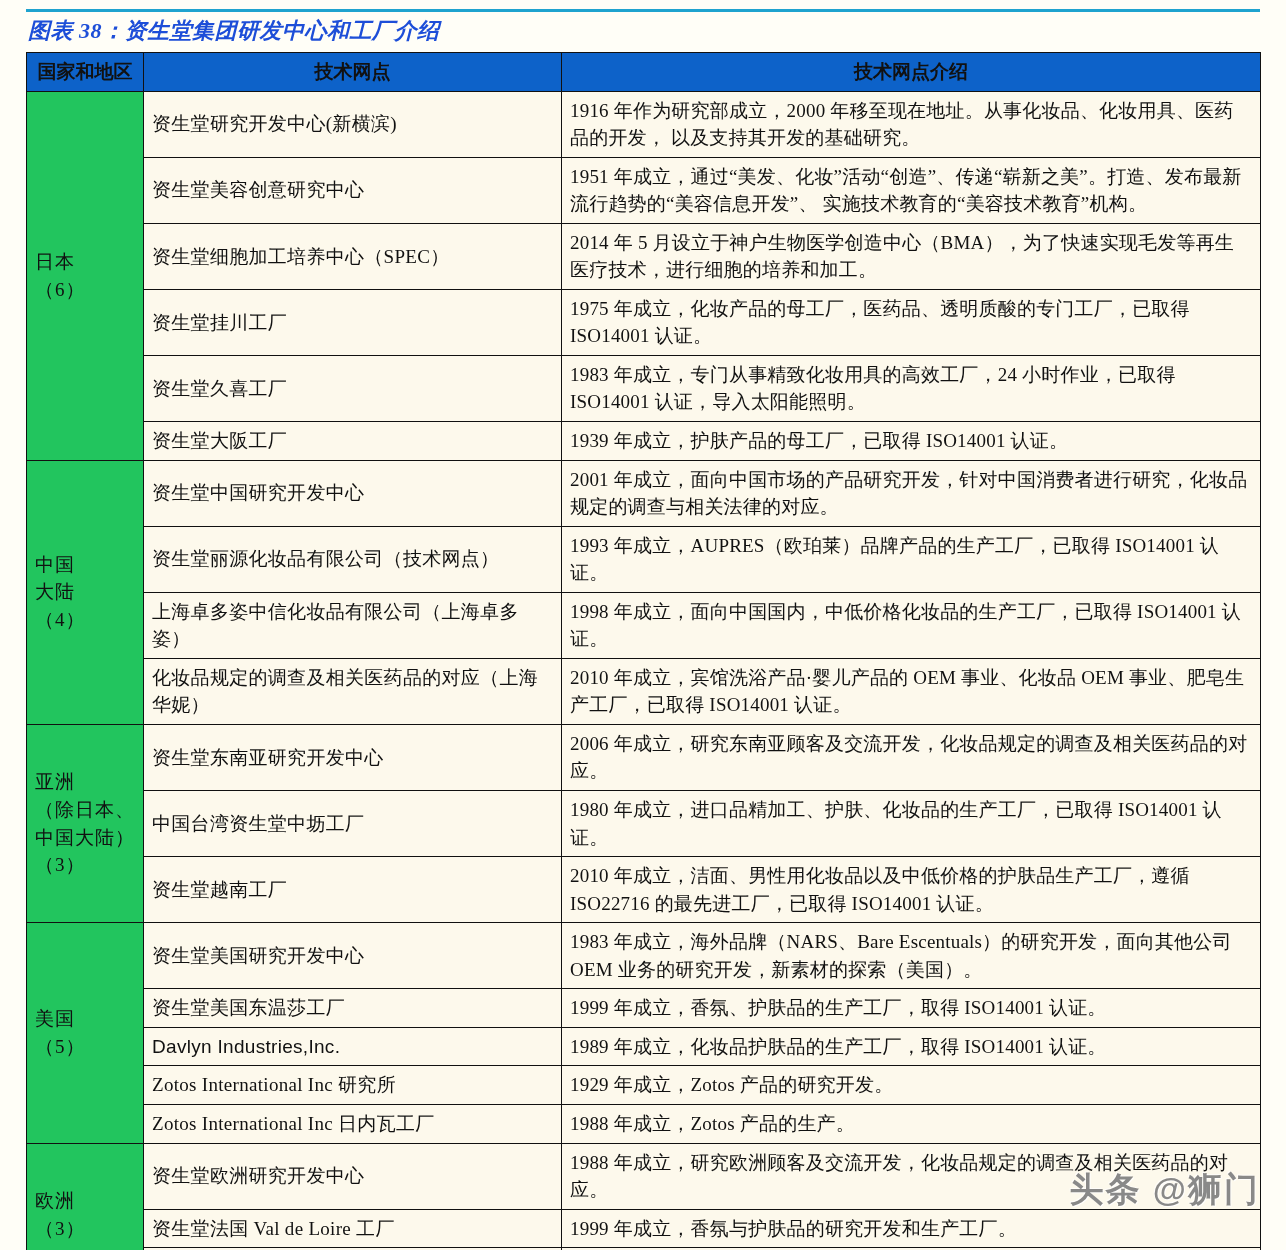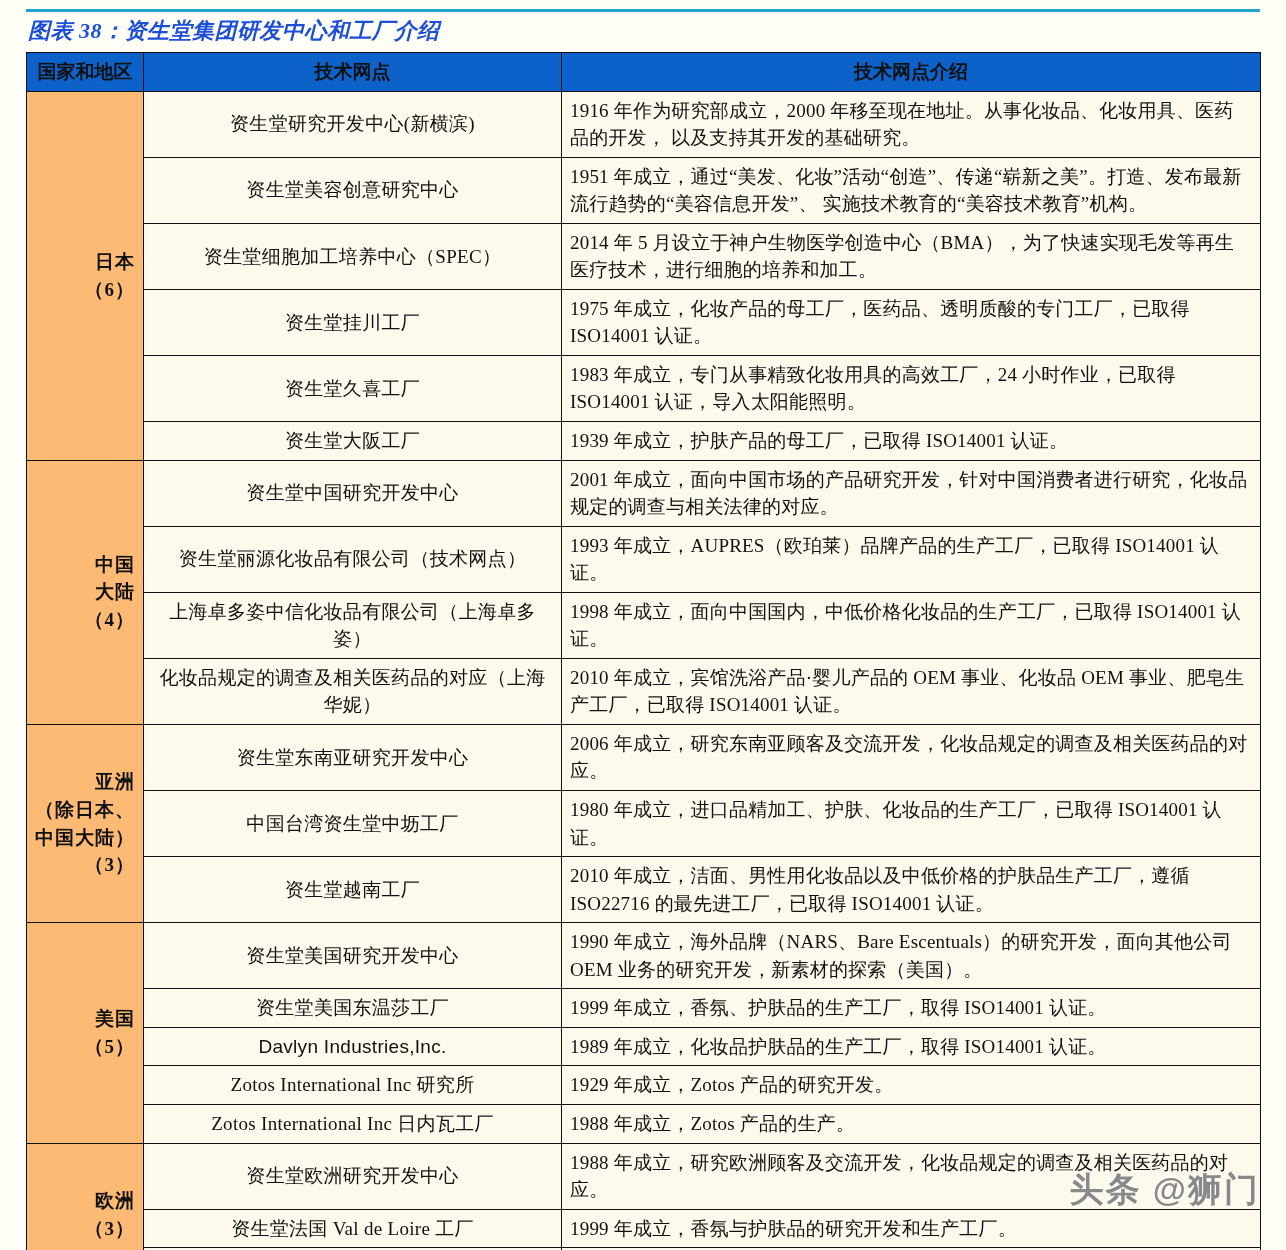--- a/index.html
+++ b/index.html
@@ -58,31 +58,31 @@
     font-size: 19px;
     line-height: 1.28;
     padding: 9px 4px;
     border-color: #0D62C9;
     border-left: 1.5px solid #111;
     border-right: 1.5px solid #111;
     border-top: 1.5px solid #111;
     border-bottom: 1.5px solid #111;
   }
   td.region {
-    background: #fdba74;
-    text-align: right;
-    font-weight: bold;
+    background: #22c55e;
+    text-align: left;
+    font-weight: normal;
     font-size: 18.5px;
     line-height: 1.5;
     letter-spacing: 1px;
     padding: 4px 2px;
   }
   td.site {
     background: #FDF9EC;
-    text-align: center;
+    text-align: left;
     font-size: 18px;
     letter-spacing: 0.3px;
   }
   td.desc {
     background: #FDF9EC;
     text-align: left;
     font-size: 18px;
     letter-spacing: 0.2px;
     line-height: 1.5;
   }
@@ -209,21 +209,21 @@
         <td class="site">资生堂越南工厂</td>
         <td class="desc">2010 年成立，洁面、男性用化妆品以及中低价格的护肤品生产工厂，遵循 ISO22716 的最先进工厂，已取得 ISO14001 认证。</td>
       </tr>
 
       <tr>
         <td class="region" rowspan="5">
           <div>美国</div>
           <div>（5）</div>
         </td>
         <td class="site">资生堂美国研究开发中心</td>
-        <td class="desc">1990 年成立，海外品牌（NARS、Bare Escentuals）的研究开发，面向其他公司 OEM 业务的研究开发，新素材的探索（美国）。</td>
+        <td class="desc">1983 年成立，海外品牌（NARS、Bare Escentuals）的研究开发，面向其他公司 OEM 业务的研究开发，新素材的探索（美国）。</td>
       </tr>
       <tr>
         <td class="site">资生堂美国东温莎工厂</td>
         <td class="desc">1999 年成立，香氛、护肤品的生产工厂，取得 ISO14001 认证。</td>
       </tr>
       <tr>
         <td class="site" style="font-family:'Liberation Sans',sans-serif;">Davlyn Industries,Inc.</td>
         <td class="desc">1989 年成立，化妆品护肤品的生产工厂，取得 ISO14001 认证。</td>
       </tr>
       <tr>

